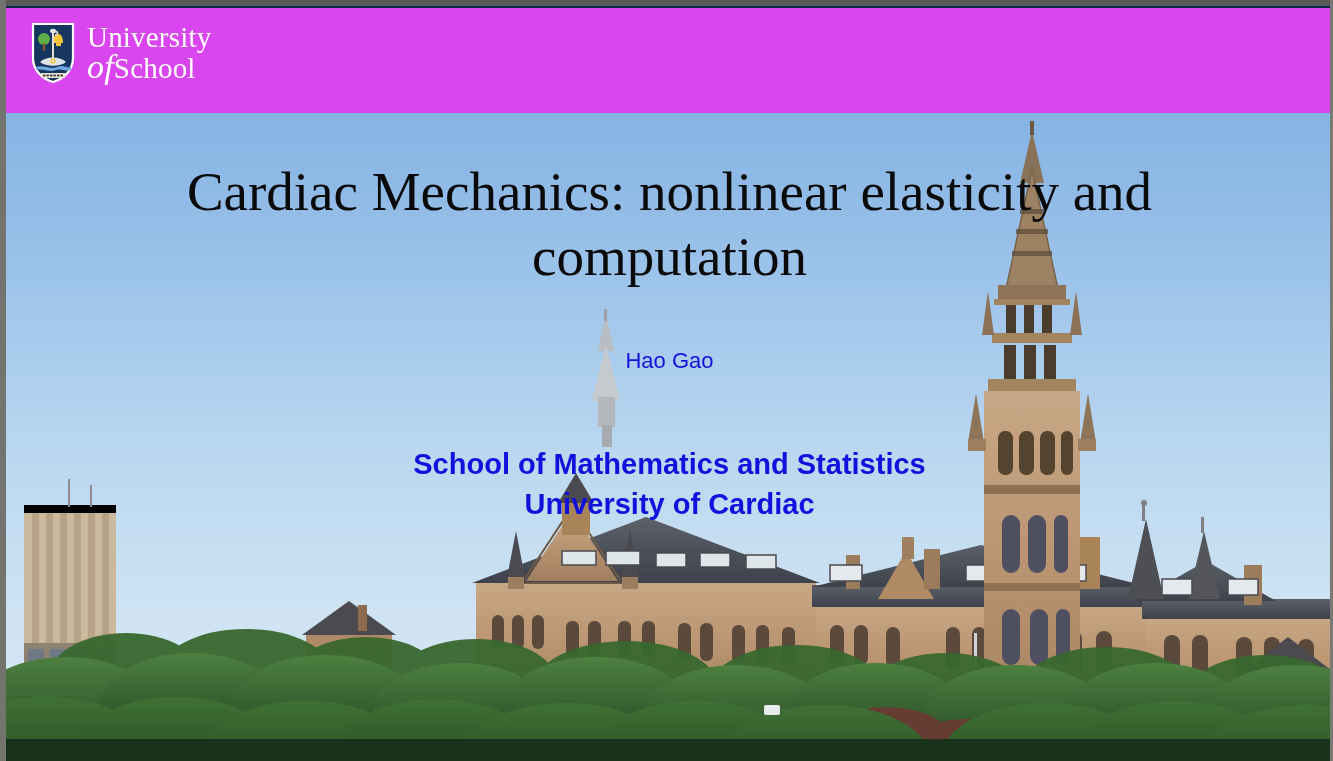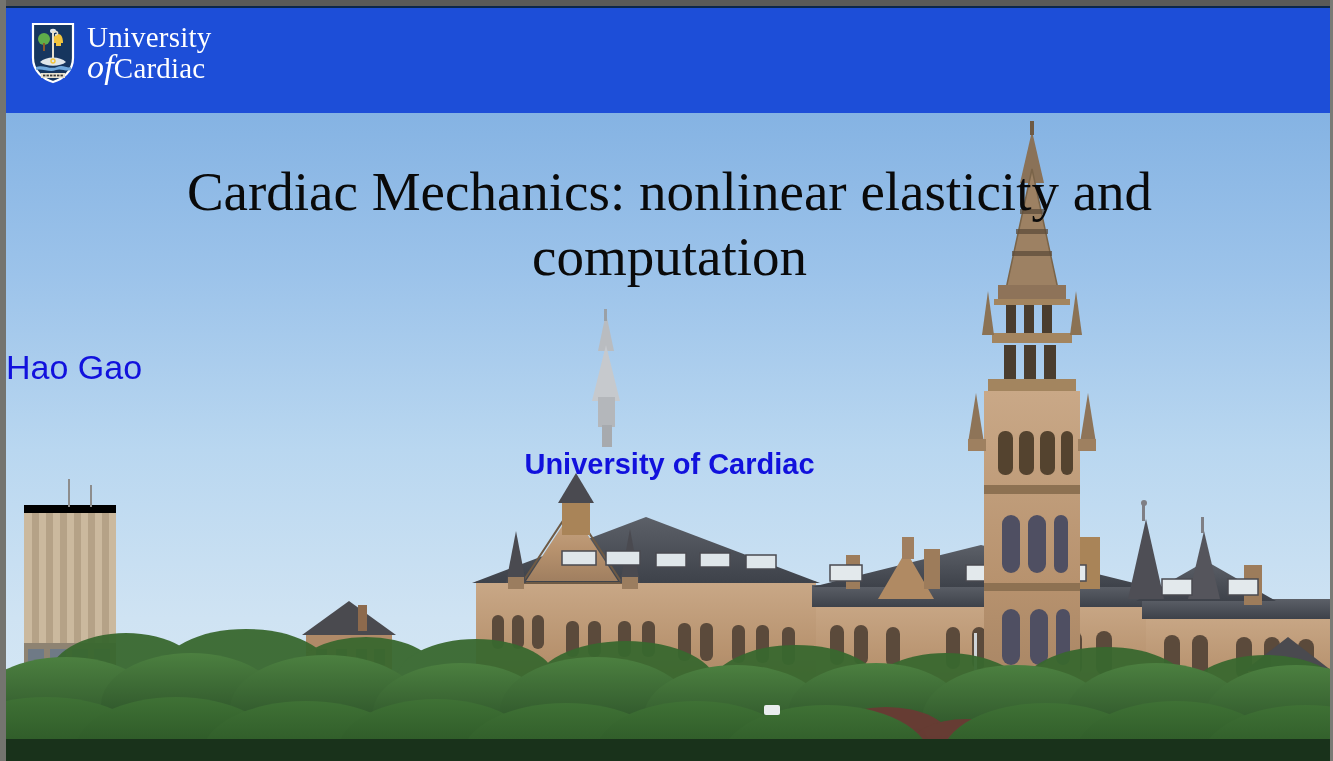--- a/index.html
+++ b/index.html
@@ -37,21 +37,21 @@
     width: 3px; height: 761px;
     background: #7a7a75;
     z-index: 40;
   }
 
   
   .header-band {
     position: absolute;
     left: 6px; top: 6px;
     width: 1327px; height: 107px;
-    background: #1d4ed8;
+    background: #d946ef;
     z-index: 30;
   }
   .header-band .sep {
     position: absolute;
     left: 0; top: 0;
     width: 100%; height: 2px;
     background: #0d2749;
   }
   .brand {
     position: absolute;
@@ -98,21 +98,22 @@
     font-size: 55px;
     line-height: 1.18;
     color: #0a0a0a;
     padding: 0 95px;
     box-sizing: border-box;
   }
   .author {
     position: absolute;
     left: 0; top: 235px;
     width: 1327px;
-    font-size: 34px;
+    text-align: center;
+    font-size: 22px;
     font-weight: 400;
     color: #1111dd;
   }
   .affiliation {
     position: absolute;
     left: 0; top: 331px;
     width: 1327px;
     text-align: center;
     font-size: 29px;
     font-weight: 600;
@@ -448,26 +449,27 @@
             <rect x="16.5" y="52.6" width="2.4" height="1.8"></rect>
             <rect x="20" y="52.6" width="2.4" height="1.8"></rect>
             <rect x="23.5" y="52.6" width="2.4" height="1.8"></rect>
             <rect x="27" y="52.6" width="2.4" height="1.8"></rect>
             <rect x="30.5" y="52.6" width="2.4" height="1.8"></rect>
           </g>
         </svg>
       </span>
       <span class="wordmark">
         <span class="l1">University</span>
-        <span class="l2"><span class="of">of</span><span>Cardiac</span></span>
+        <span class="l2"><span class="of">of</span><span>School</span></span>
       </span>
     </div>
   </div>
 
   <div class="content">
     <div class="title">Cardiac Mechanics: nonlinear elasticity and computation</div>
     <div class="author">Hao Gao</div>
     <div class="affiliation">
+      <span>School of Mathematics and Statistics</span>
       <span>University of Cardiac</span>
     </div>
   </div>
 
 </div>
 
 </body></html>

